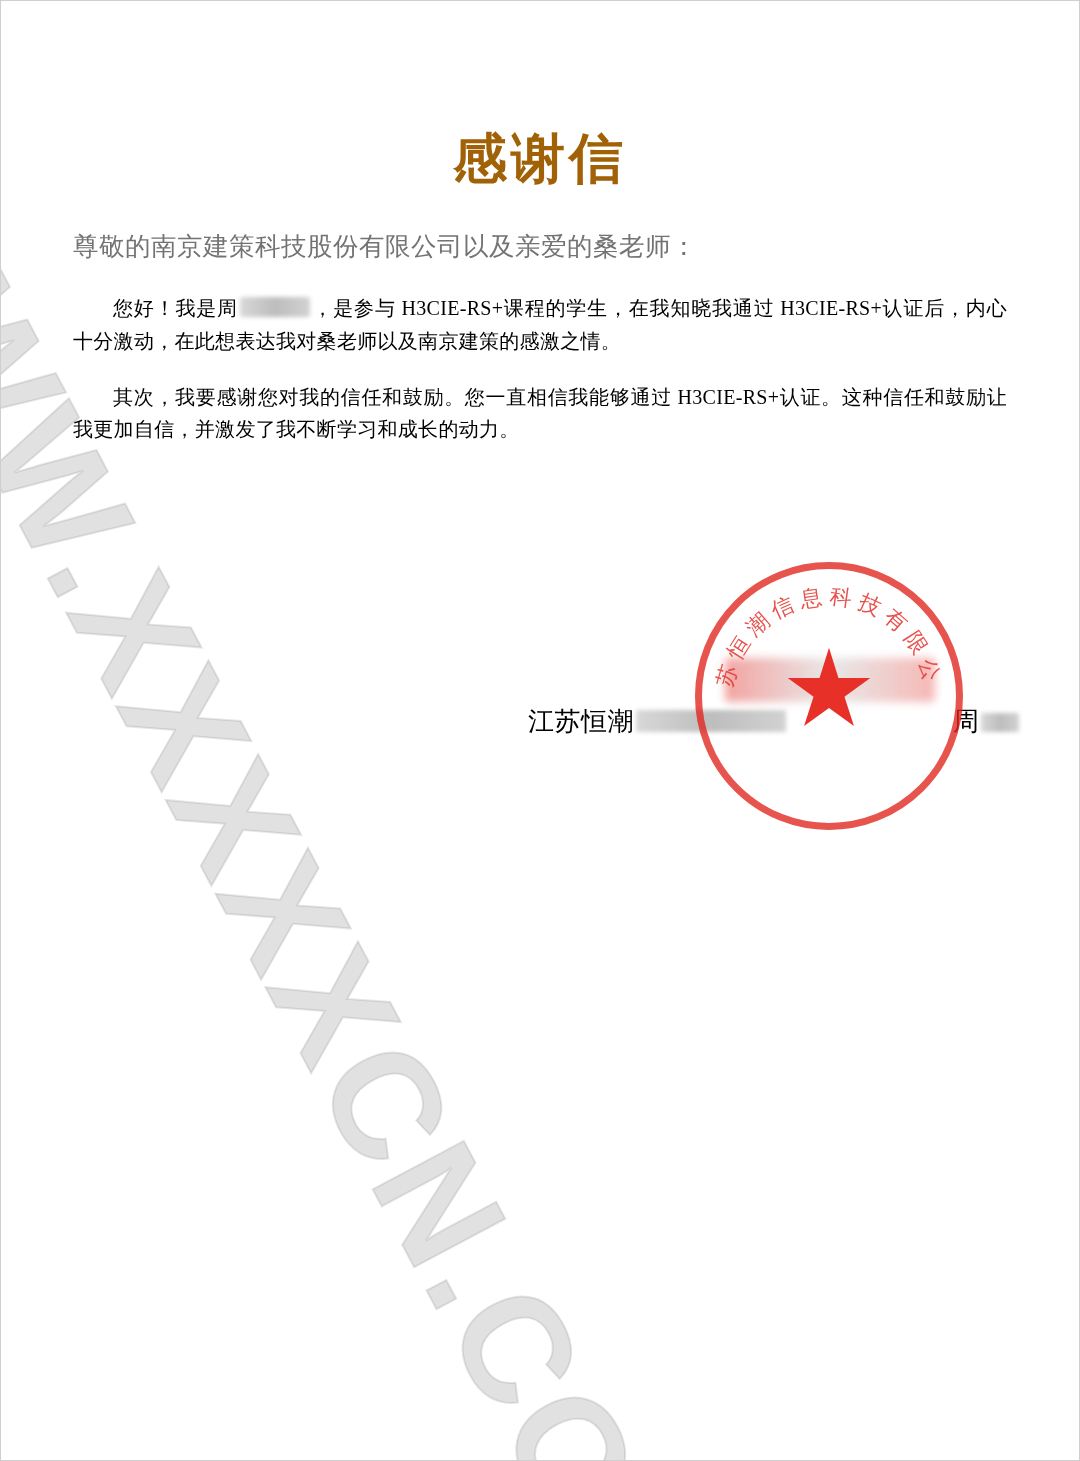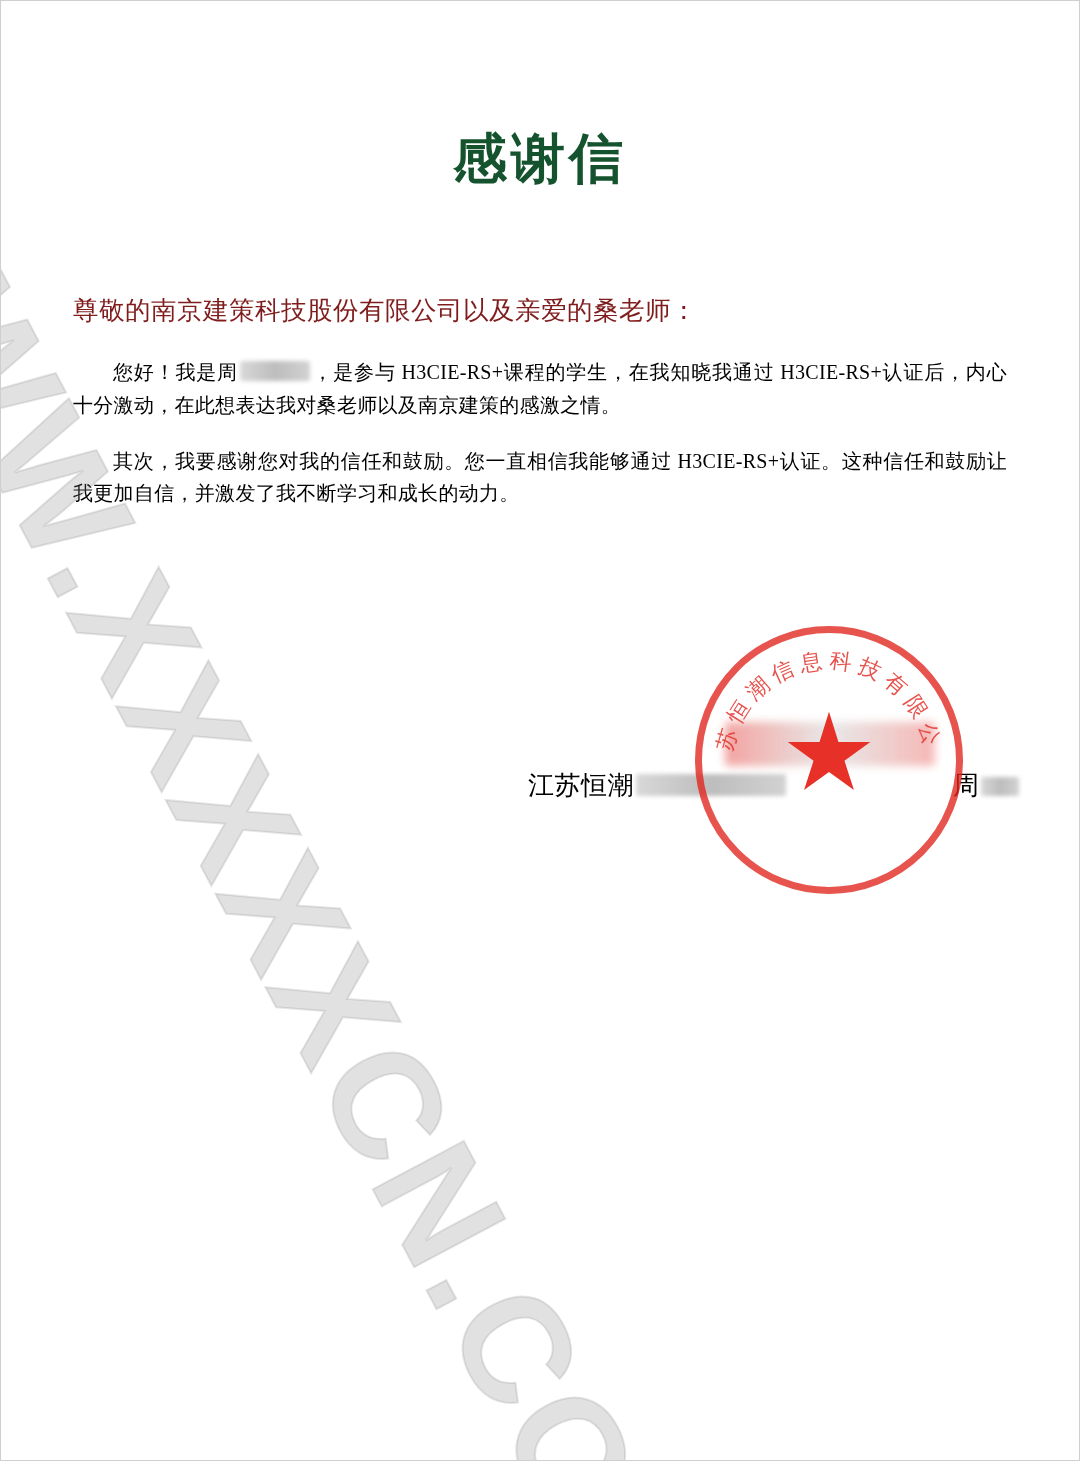--- a/index.html
+++ b/index.html
@@ -46,29 +46,29 @@
   .content {
     position: relative;
     z-index: 2;
     padding: 92px 72px 0 72px;
   }
   .doc-title {
     text-align: center;
     font-size: 54px;
     font-weight: 700;
     letter-spacing: 4px;
-    margin: 30px 0 96px 0;
+    margin: 30px 0 32px 0;
     font-family: "Liberation Serif", "DejaVu Serif", serif;
-    color: #14532d;
+    color: #a16207;
   }
   .salutation {
     font-size: 25.5px;
     line-height: 1.5;
     margin-bottom: 26px;
-    color: #7f1d1d;
+    color: #737373;
     letter-spacing: 0.5px;
   }
   .para {
     font-size: 20px;
     line-height: 1.62;
     text-align: justify;
     text-justify: inter-ideograph;
     margin: 4px 0 24px 0;
     text-indent: 2em;
     color: #000;

